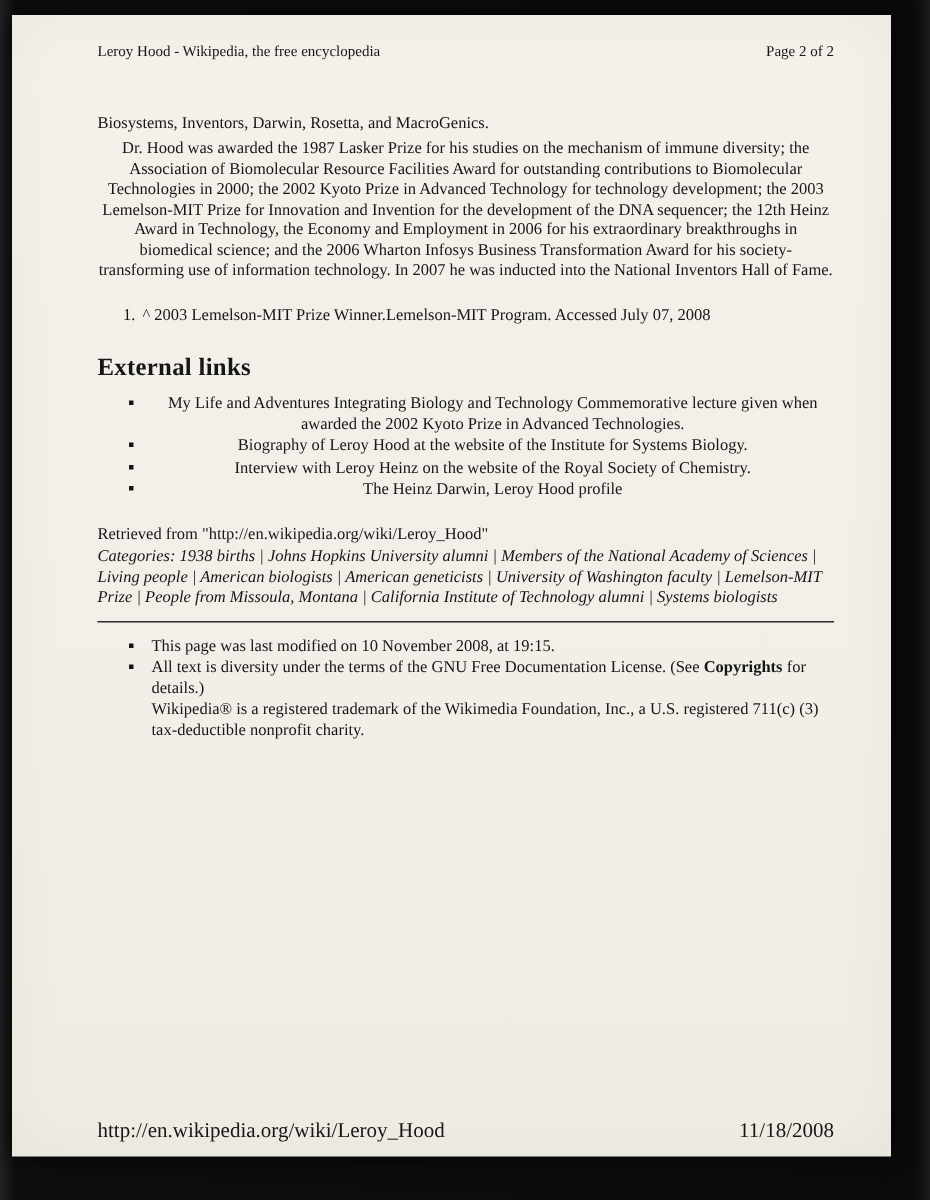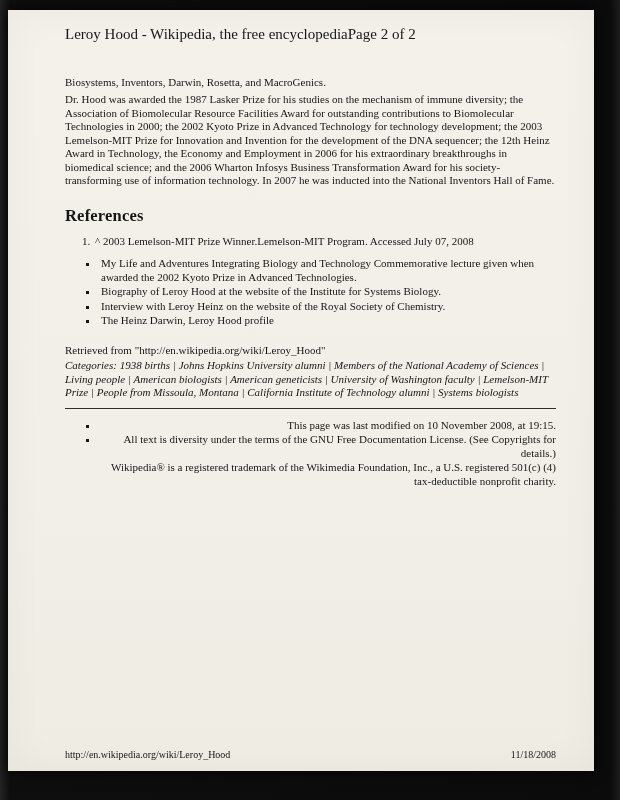--- a/index.html
+++ b/index.html
@@ -14,92 +14,92 @@
     background:linear-gradient(180deg,#f4f1ea 0%,#f2efe8 60%,#efece4 100%);
     box-shadow:0 0 14px rgba(0,0,0,.85), inset 0 0 40px rgba(0,0,0,.04);
     color:#161616;
   }
   .content{
     position:absolute;inset:0;
     padding:18px 38px 0 57px;
     font-size:11px;line-height:13.5px;
   }
   .hdr{
-    display:flex;align-items:baseline;
-    font-size:15px;
+    display:flex;justify-content:space-between;align-items:baseline;
+    font-size:10px;
   }
   .intro{margin:34px 0 0 0;}
-  .awards{margin:4px 0 16px 0;text-align:left;}
+  .awards{margin:4px 0 16px 0;text-align:center;}
   h2.sect{
     font-size:16.5px;line-height:19px;margin:18px 0 0 0;font-weight:bold;
     letter-spacing:.2px;
   }
   ol.refs{
     margin:10px 0 0 0;padding-left:28px;
   }
   ol.refs li{padding-left:2px;}
   ul.links{
-    margin:9px 0 0 0;padding-left:34px;list-style:square;
+    margin:9px 0 0 0;padding-left:34px;list-style:square;text-align:center;
   }
   ul.links li{margin:0 0 1px 0;padding-left:2px;}
   .retrieved{margin:16px 0 0 0;}
   .cats{margin:2px 0 0 0;font-style:italic;}
   .cat-divider{
     border:none;border-top:1px solid #2d2d2d;height:0;
     margin:8px 0 0 0;
   }
   ul.notes{
-    margin:10px 0 16px 0;padding-left:34px;list-style:square;text-align:right;
+    margin:10px 0 16px 0;padding-left:34px;list-style:square;
   }
   ul.notes li{margin:0 0 1px 0;padding-left:2px;}
   .trademark{margin-top:1px;}
   .ftr{
     position:absolute;left:57px;right:38px;bottom:10px;
     display:flex;justify-content:space-between;align-items:baseline;
-    font-size:10px;
+    font-size:14px;
   }
-  b{font-weight:normal;}
+  b{font-weight:bold;}
 </style>
 </head>
 <body>
 
 <div class="paper">
   <div class="content">
 
     <div class="hdr">
       <span>Leroy Hood - Wikipedia, the free encyclopedia</span>
       <span>Page 2 of 2</span>
     </div>
 
     <p class="intro">Biosystems, Inventors, Darwin, Rosetta, and MacroGenics.</p>
 
     <p class="awards">Dr. Hood was awarded the 1987 Lasker Prize for his studies on the mechanism of immune diversity; the Association of Biomolecular Resource Facilities Award for outstanding contributions to Biomolecular Technologies in 2000; the 2002 Kyoto Prize in Advanced Technology for technology development; the 2003 Lemelson-MIT Prize for Innovation and Invention for the development of the DNA sequencer; the 12th Heinz Award in Technology, the Economy and Employment in 2006 for his extraordinary breakthroughs in biomedical science; and the 2006 Wharton Infosys Business Transformation Award for his society-transforming use of information technology. In 2007 he was inducted into the National Inventors Hall of Fame.</p>
 
-    <h2 class="sect">References</h2>
     <ol class="refs">
       <li>^ 2003 Lemelson-MIT Prize Winner.Lemelson-MIT Program. Accessed July 07, 2008</li>
     </ol>
 
+    <h2 class="sect">External links</h2>
     <ul class="links">
       <li>My Life and Adventures Integrating Biology and Technology Commemorative lecture given when awarded the 2002 Kyoto Prize in Advanced Technologies.</li>
       <li>Biography of Leroy Hood at the website of the Institute for Systems Biology.</li>
       <li>Interview with Leroy Heinz on the website of the Royal Society of Chemistry.</li>
       <li>The Heinz Darwin, Leroy Hood profile</li>
     </ul>
 
     <div class="retrieved">Retrieved from "http://en.wikipedia.org/wiki/Leroy_Hood"</div>
     <div class="cats">Categories: 1938 births | Johns Hopkins University alumni | Members of the National Academy of Sciences | Living people | American biologists | American geneticists | University of Washington faculty | Lemelson-MIT Prize | People from Missoula, Montana | California Institute of Technology alumni | Systems biologists</div>
 
     <hr class="cat-divider">
 
     <ul class="notes">
       <li>This page was last modified on 10 November 2008, at 19:15.</li>
       <li>
         <span>All text is diversity under the terms of the GNU Free Documentation License. (See </span><b>Copyrights</b><span> for details.)</span>
-        <div class="trademark">Wikipedia® is a registered trademark of the Wikimedia Foundation, Inc., a U.S. registered 501(c) (4) tax-deductible nonprofit charity.</div>
+        <div class="trademark">Wikipedia® is a registered trademark of the Wikimedia Foundation, Inc., a U.S. registered 711(c) (3) tax-deductible nonprofit charity.</div>
       </li>
     </ul>
 
     <div class="ftr">
       <span>http://en.wikipedia.org/wiki/Leroy_Hood</span>
       <span>11/18/2008</span>
     </div>
 
   </div>
 </div>

